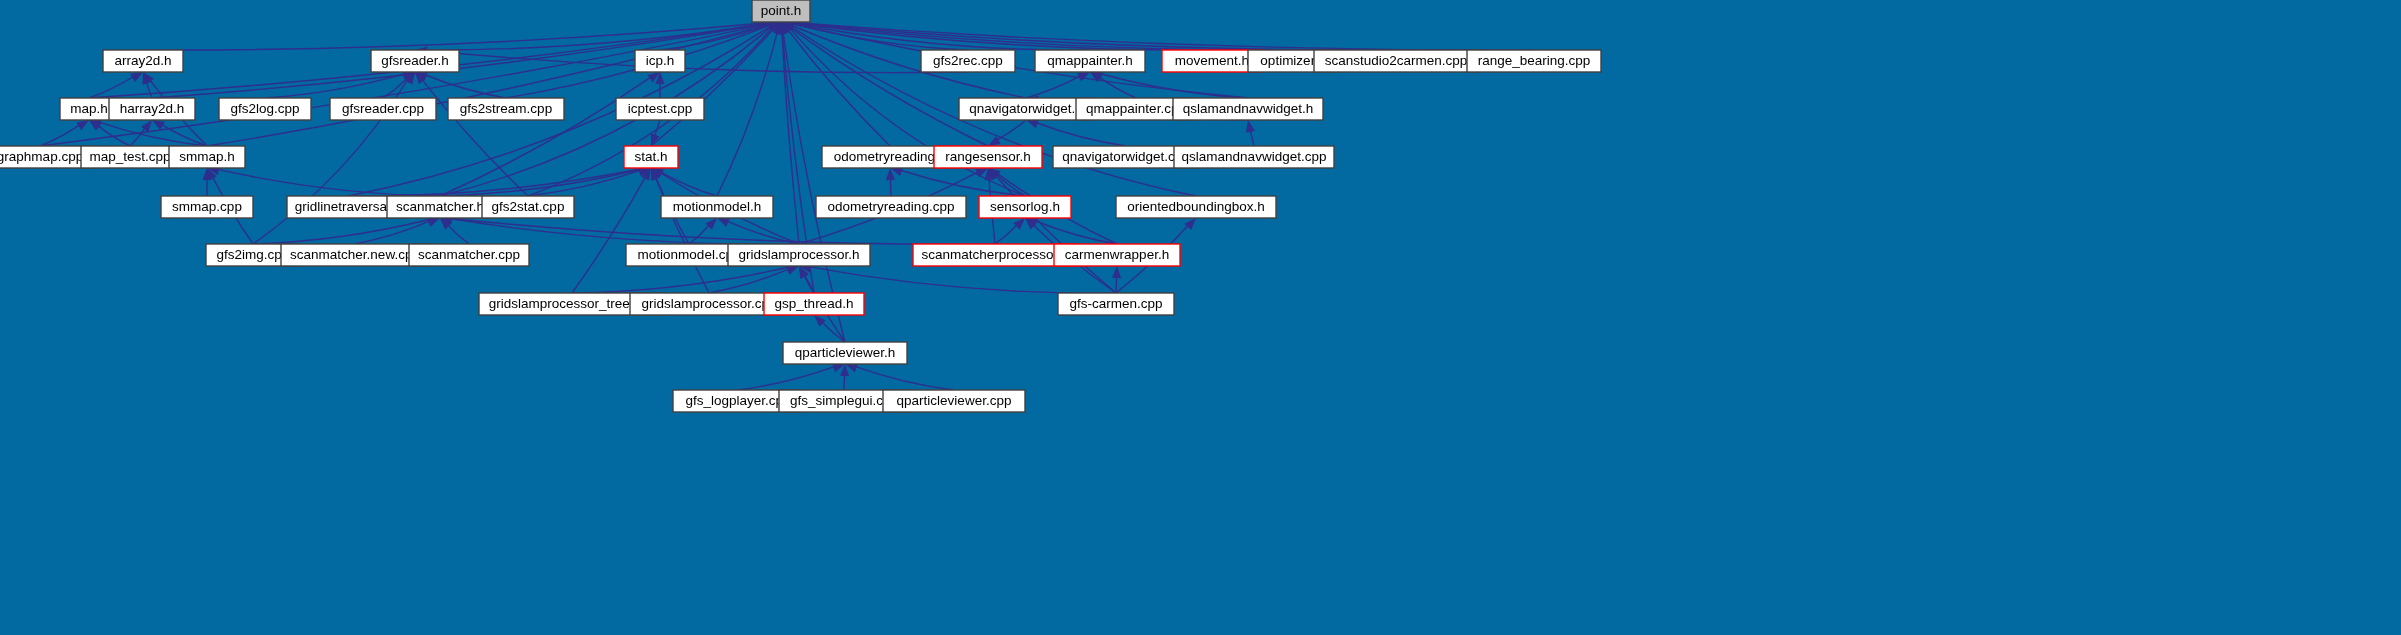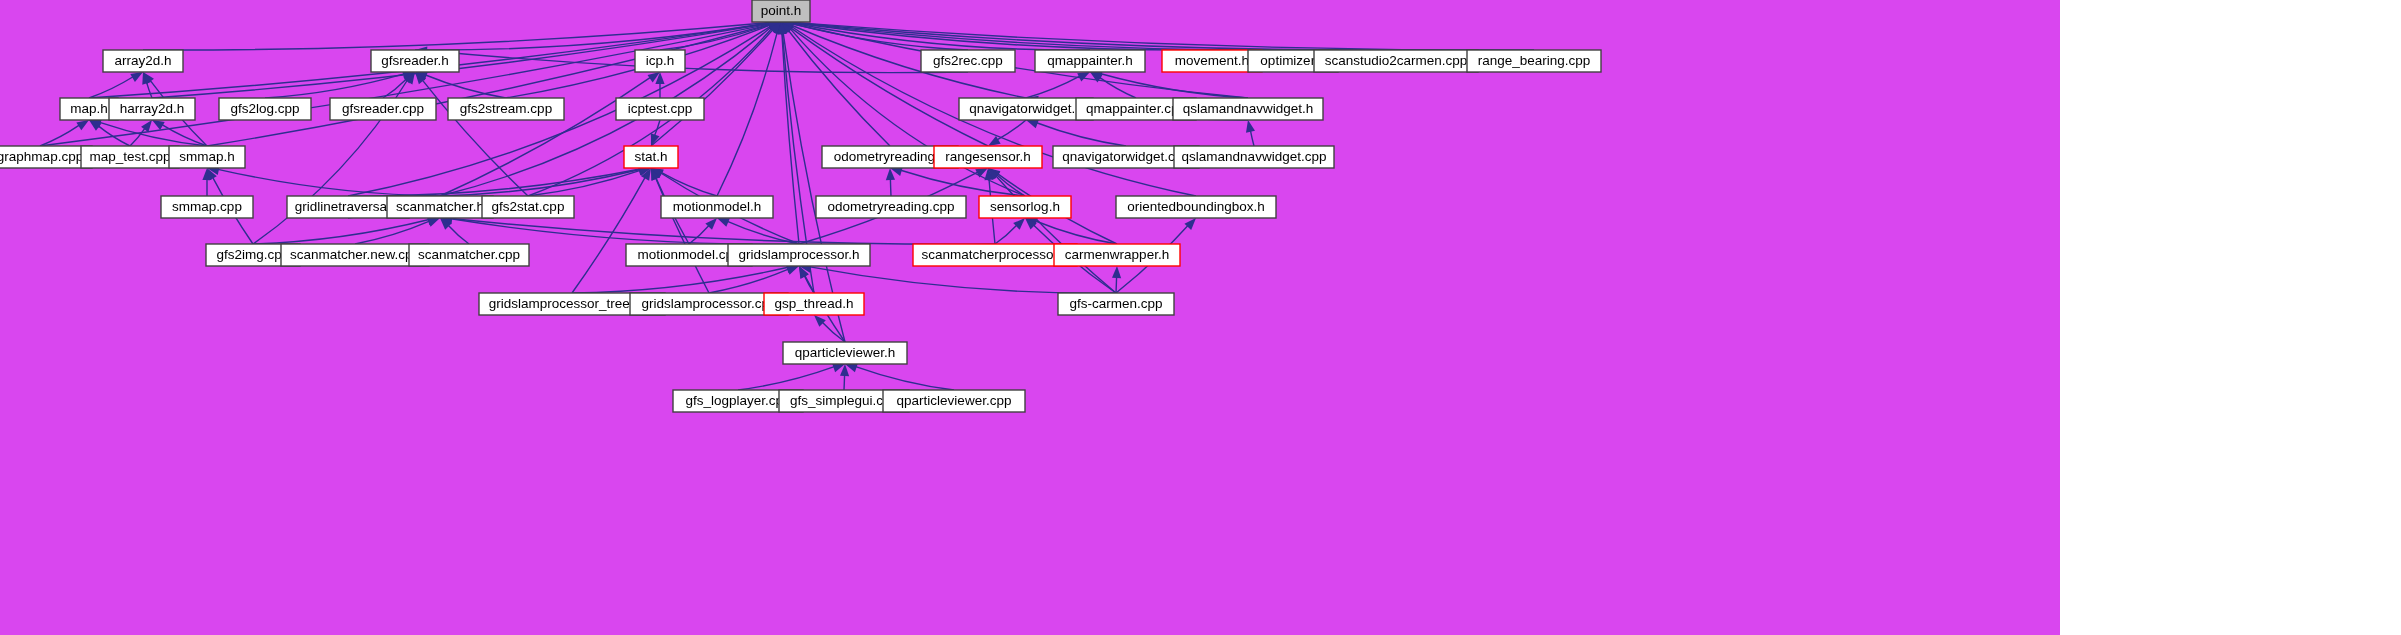--- a/index.html
+++ b/index.html
@@ -1,17 +1,17 @@
 <!DOCTYPE html>
 <html><head>
 <meta charset="utf-8">
 <style>
   html,body{margin:0;padding:0;background:#ffffff;}
   body{font-family:"Liberation Sans",sans-serif;}
-  #graph-wrap{position:relative;width:2060px;height:635px;background:#d946ef;overflow:hidden;}
+  #graph-wrap{position:relative;width:2401px;height:635px;background:#0369a1;overflow:hidden;}
   svg#depgraph{display:block;width:2401px;height:635px;}
   .edge{fill:none;stroke:#2e2e8f;stroke-width:1.4px;}
   .arrowhead{fill:#2e2e8f;stroke:none;}
   .node-box{stroke-width:1.4px;}
   .node-box.normal{fill:#ffffff;stroke:#404040;}
   .node-box.red{fill:#ffffff;stroke:#ff0000;}
   .node-box.root{fill:#bfbfbf;stroke:#404040;}
   .node-label{font-family:"Liberation Sans",sans-serif;font-size:13.5px;fill:#000000;
                text-anchor:middle;dominant-baseline:middle;}
 </style>

